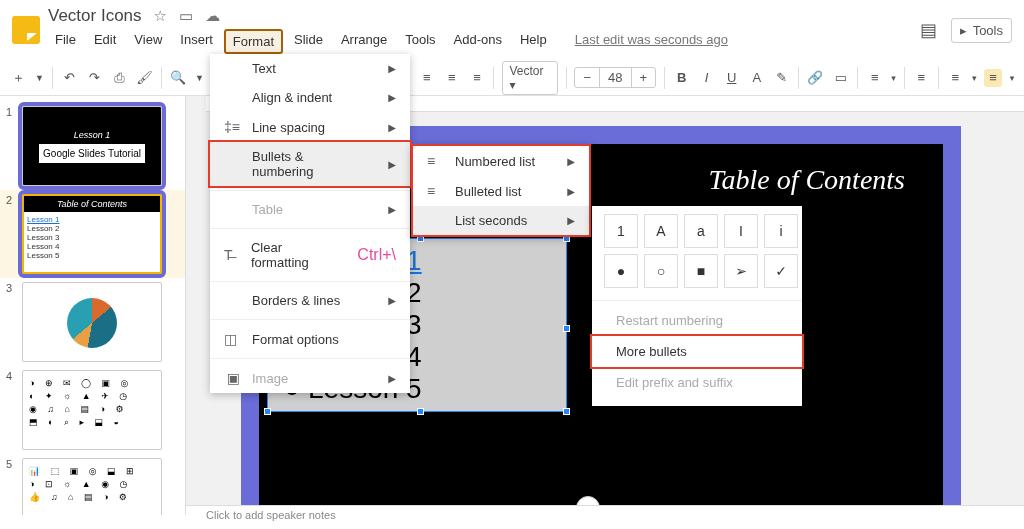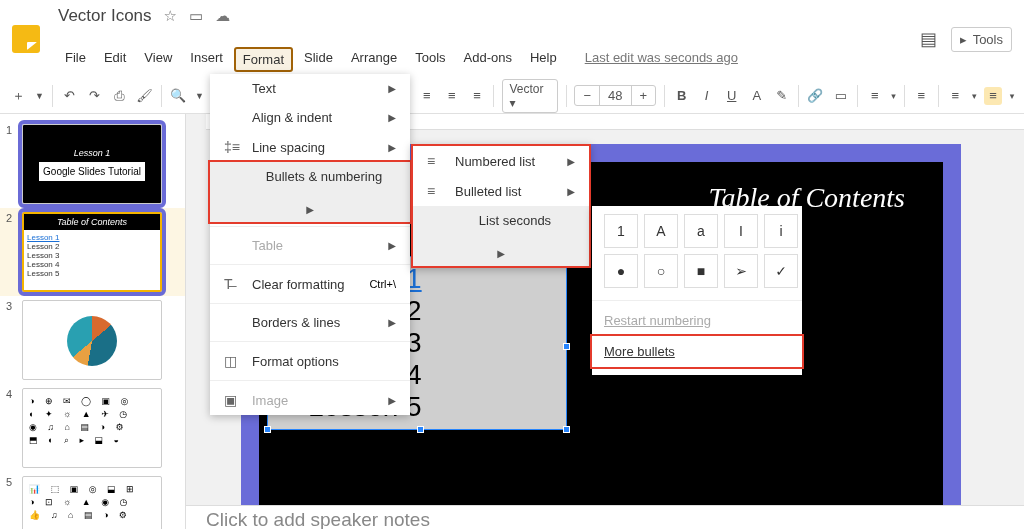--- a/index.html
+++ b/index.html
@@ -1,24 +1,24 @@
 <!DOCTYPE html>
 <html><head>
 <meta charset="utf-8">
 <style>
 * { box-sizing: border-box; margin: 0; padding: 0; font-family: Arial, sans-serif; }
 body { width: 1024px; height: 529px; overflow: hidden; background: #fff; position: relative; }
 
-.header { display: flex; align-items: center; padding: 6px 12px; gap: 18px; }
+.header { display: flex; align-items: center; padding: 6px 12px; gap: 8px; }
 .logo { width: 28px; height: 28px; background: #f5ba14; border-radius: 3px; position: relative; }
 .logo::after { content:''; position:absolute; right:3px; bottom:3px; width:10px; height:8px; background:#fff; clip-path: polygon(0 0, 100% 0, 0 100%); border-radius:1px;}
 .title-area { flex:1; }
 .title-row { display:flex; align-items:center; gap:12px; font-size:17px; color:#444; }
 .title-row .ico { color:#777; font-size:15px; }
-.menu-row { display:flex; gap:4px; margin-top:21px; font-size:13px; color:#333; }
+.menu-row { display:flex; gap:4px; margin-top:3px; font-size:13px; color:#333; }
 .menu-row span { padding:3px 7px; border-radius:3px; cursor:pointer; }
 .menu-row .hi { border:2px solid #a16207; background:#f8f1e3; }
 .last-edit { color:#777; text-decoration:underline; margin-left:10px; }
 .hdr-right { display:flex; gap:14px; align-items:center; color:#555; font-size:18px; }
 .present-btn { border:1px solid #ccc; border-radius:3px; padding:4px 8px; font-size:13px; display:flex; align-items:center; gap:6px; }
 
 .toolbar { display:flex; align-items:center; gap:8px; padding:4px 10px; border-bottom:1px solid #e0e0e0; font-size:13px; color:#555; height:36px; }
 .toolbar .sep { width:1px; height:22px; background:#ddd; }
 .tb-ico { width:18px; height:18px; display:inline-flex; align-items:center; justify-content:center; }
 .font-sel { border:1px solid #ccc; border-radius:3px; padding:2px 6px; font-size:12px; }
@@ -44,39 +44,39 @@
 .ruler { position:absolute; top:0; left:20px; right:0; height:16px; background:#fff; border-bottom:1px solid #ddd; }
 .slide { position:absolute; top:30px; left:55px; width:720px; height:420px; background:#6a6cd8; border:6px solid #6a6cd8; }
 .slide-inner { margin:12px; background:#000; height:calc(100% - 24px); padding:8px; }
 .slide-title { color:#fff; font-size:28px; font-style:italic; font-family:Georgia,serif; text-align:right; padding:12px 30px; }
 .text-box { background:#cfcfcf; margin-top:30px; padding:6px 18px; font-size:28px; font-family:Verdana,sans-serif; position:relative; border:1px solid #2684fc; width:300px; }
 .text-box .line { display:flex; align-items:center; gap:10px; }
 .bullet { width:12px; height:12px; background:#000; border-radius:50%; }
 .link { color:#1a6fd6; text-decoration:underline; }
 .handle { position:absolute; width:7px; height:7px; background:#2684fc; border:1px solid #fff; }
 
-.notes { position:absolute; bottom:0; left:186px; right:0; height:24px; background:#fff; border-top:1px solid #ddd; padding:3px 20px; color:#888; font-size:19px; }
+.notes { position:absolute; bottom:0; left:186px; right:0; height:24px; background:#fff; border-top:1px solid #ddd; padding:3px 20px; color:#888; font-size:11px; }
 
 
 .dd { position:absolute; background:#fff; box-shadow:0 2px 8px rgba(0,0,0,0.25); font-size:13px; color:#333; z-index:50; }
 .dd-item { display:flex; align-items:center; justify-content:space-between; padding:7px 14px; cursor:pointer; gap:20px; }
 .dd-item .lbl { display:flex; align-items:center; gap:12px; }
 .dd-item .arr { font-size:10px; color:#555; }
-.dd-item.disabled { color:#aaa; }
-.dd-item.hi { background:#eee;flex-direction:column; }
+.dd-item.disabled { color:#aaa;text-align:right; }
+.dd-item.hi { background:#eee; }
 .dd-item.box { outline:2px solid #e43b2c; }
 .dd-sep { height:1px; background:#eee; margin:4px 0; }
 .dd-ico { width:16px; color:#666; font-size:14px; }
 
-.dd-main { top:54px; left:210px; width:200px;margin-top:20px; }
+.dd-main { top:54px; left:210px; width:200px; }
 .dd-sub { top:144px; left:411px; width:180px; border:2px solid #e43b2c; }
 .dd-opts { top:206px; left:592px; width:210px; padding-bottom:8px; }
 .num-grid { display:grid; grid-template-columns:repeat(5, 34px); gap:6px; padding:8px 12px; }
 .num-cell { border:1px solid #ddd; height:34px; display:flex; align-items:center; justify-content:center; font-size:14px; }
-.opt-item { padding:8px 12px;text-decoration:underline; }
+.opt-item { padding:8px 24px; }
 .opt-item.box { outline:2px solid #e43b2c; }
 .opt-item.disabled { color:#aaa; }
 
 .vline { position:absolute; top:400px; left:390px; width:24px; height:24px; background:#fff; border:1px solid #ccc; border-radius:12px; display:flex; align-items:center; justify-content:center; font-size:11px; color:#666; box-shadow:0 1px 3px rgba(0,0,0,0.2); }
 </style>
 </head>
 <body>
 
 <div class="header">
   <div class="logo"></div>
@@ -282,21 +282,21 @@
         <span>Table</span>
       </span>
       <span class="arr">▶</span>
     </div>
   <div class="dd-sep"></div>
   <div class="dd-item">
       <span class="lbl">
         <span class="dd-ico">T̶</span>
         <span>Clear formatting</span>
       </span>
-      <span style="color:#000000;font-size:11px">Ctrl+\</span>
+      <span style="color:#ec4899;font-size:16px">Ctrl+\</span>
     </div>
   <div class="dd-sep"></div>
   <div class="dd-item">
       <span class="lbl">
         <span class="dd-ico"></span>
         <span>Borders &amp; lines</span>
       </span>
       <span class="arr">▶</span>
     </div>
   <div class="dd-sep"></div>
@@ -349,13 +349,14 @@
     <div class="num-cell">i</div>
     <div class="num-cell">●</div>
     <div class="num-cell">○</div>
     <div class="num-cell">■</div>
     <div class="num-cell">➢</div>
     <div class="num-cell">✓</div>
   </div>
   <div class="dd-sep"></div>
   <div class="opt-item disabled">Restart numbering</div>
   <div class="opt-item box">More bullets</div>
+  <div class="opt-item disabled">Edit prefix and suffix</div>
 </div>
 
 </body></html>

